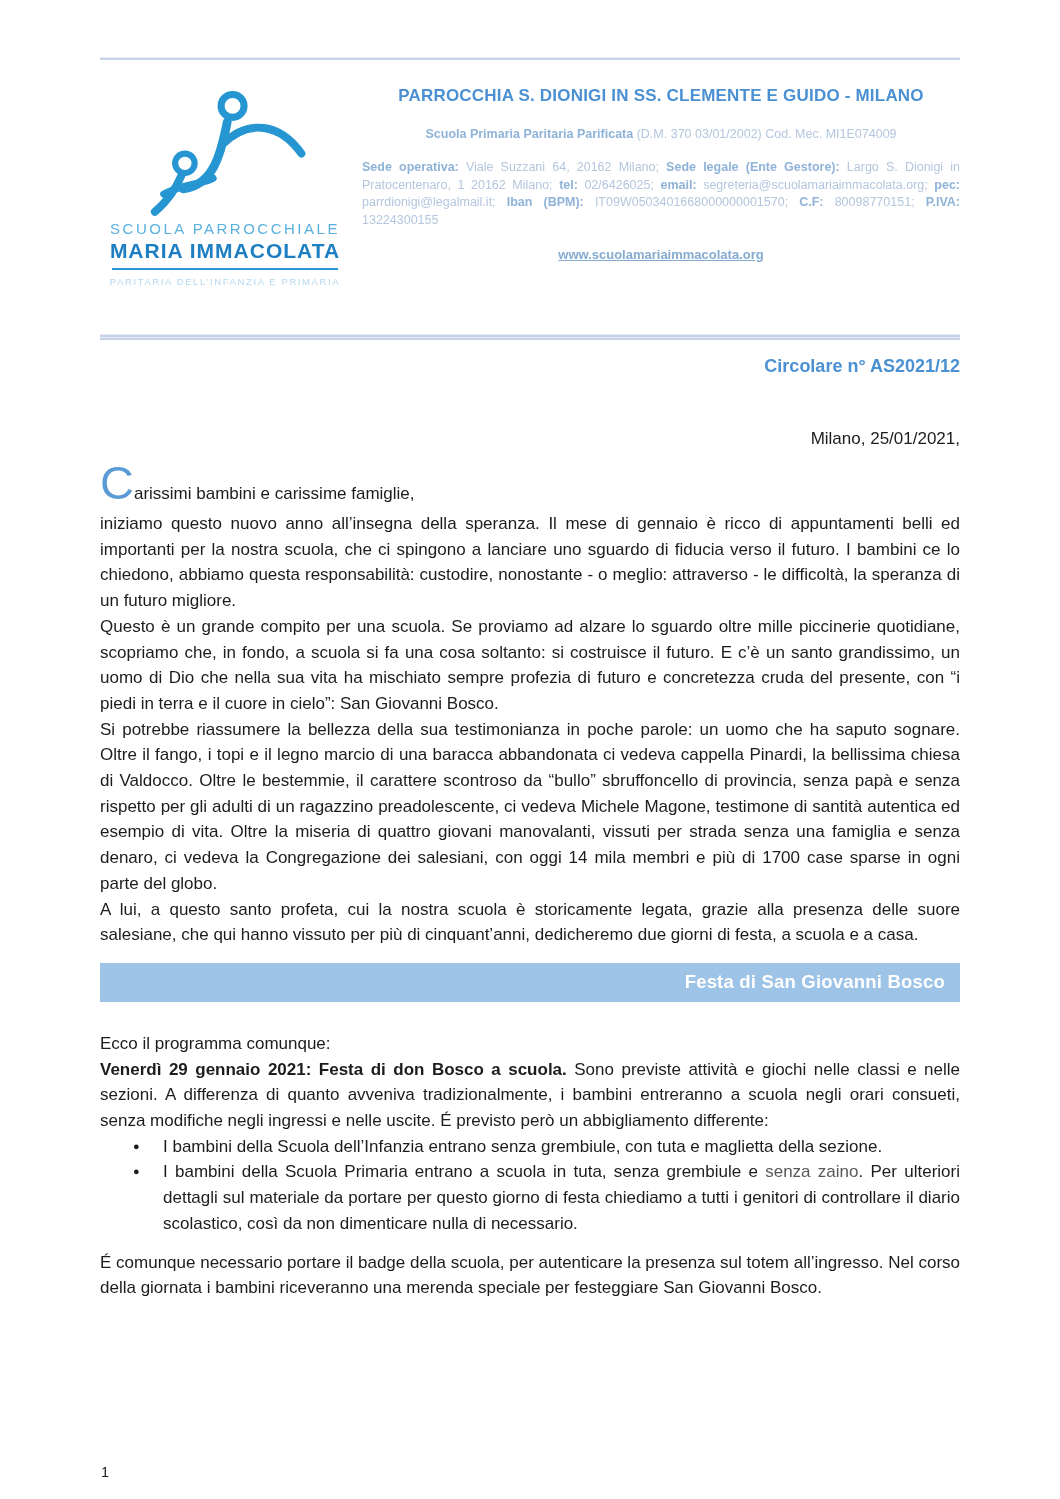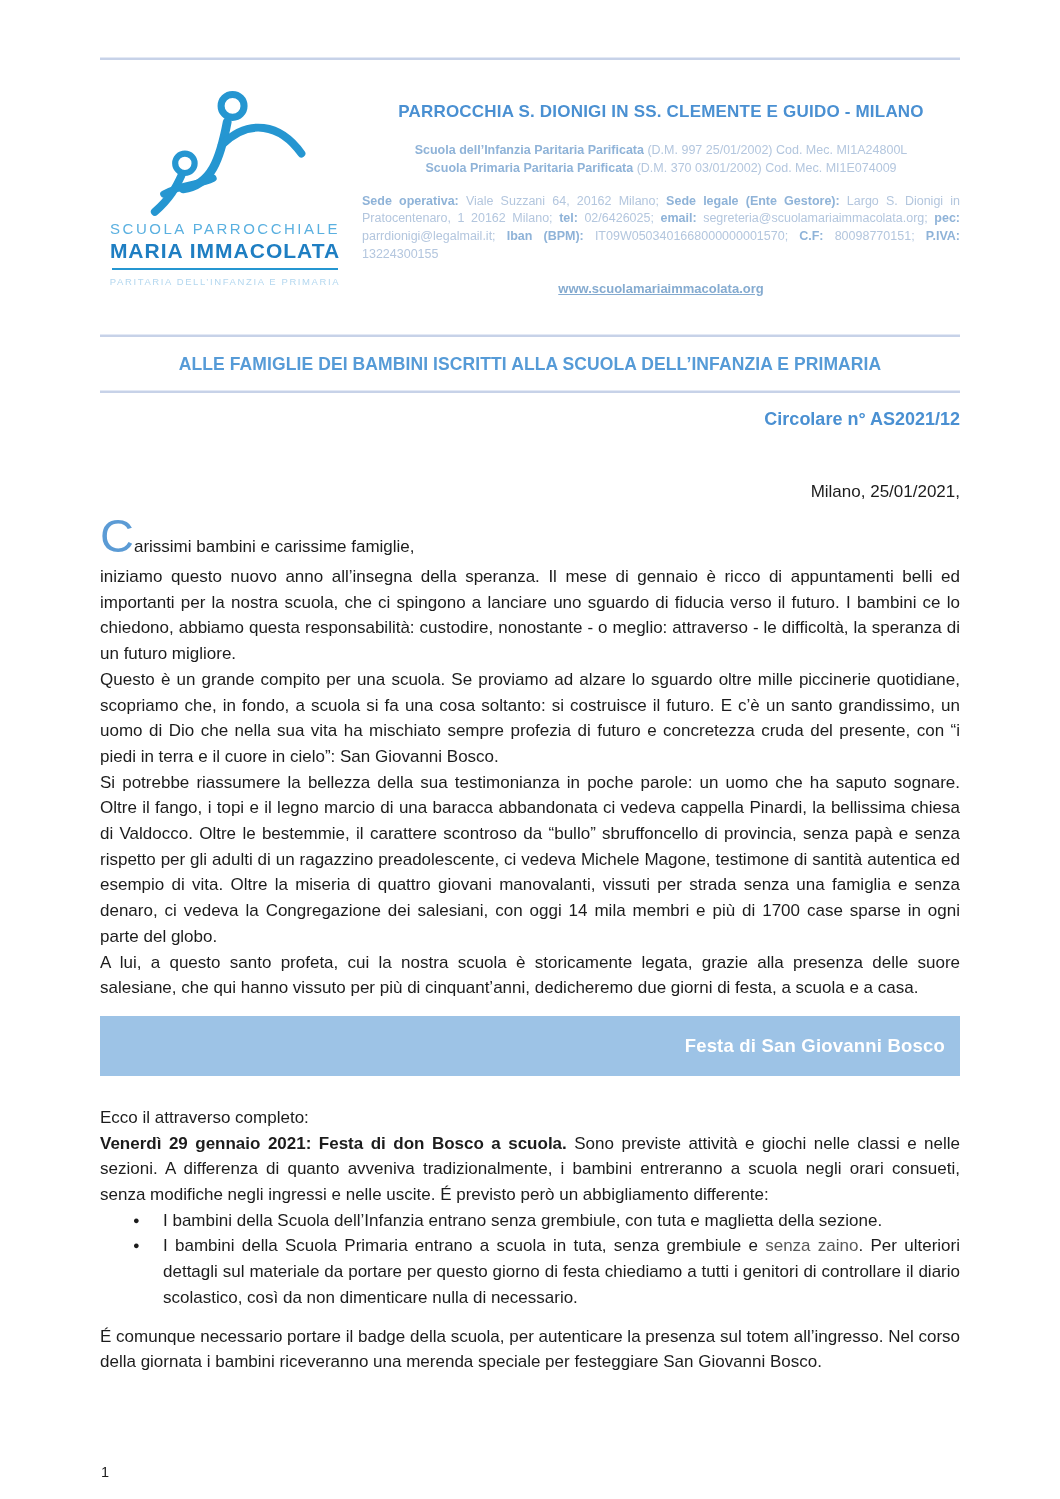--- a/index.html
+++ b/index.html
@@ -35,21 +35,21 @@
   }
   .logo-divider { height: 2px; background: #2596d1; margin: 5px 12px 6px 12px; }
   .logo-subtitle {
     color: #b3d7ef; font-size: 9.5px; letter-spacing: 1.6px;
     font-weight: 400; white-space: nowrap;
   }
 
   .head-right { flex: 1; padding-left: 12px; text-align: center; }
   .parish-title {
     color: #4a90d2; font-weight: 700; font-size: 17px;
-    letter-spacing: 0.2px; margin-top: 16px;
+    letter-spacing: 0.2px; margin-top: 0;
   }
   .school-lines { margin-top: 20px; font-size: 12.5px; line-height: 1.42; color: #b3c6de; }
   .school-lines b { color: #8fb3d8; font-weight: 700; }
   .contact-info {
     margin-top: 15px; font-size: 12.5px; line-height: 1.42;
     color: #b3c6de; text-align: justify;
   }
   .contact-info b { color: #8fb3d8; font-weight: 700; }
   .website-row { margin-top: 15px; }
   .website-link {
@@ -78,21 +78,21 @@
   }
   .salutation-rest { font-size: 17px; }
   .body-p {
     font-size: 17px; line-height: 25.7px; text-align: justify;
     color: #1c1c1c;
   }
   .first-body { margin-top: 7px; }
 
   
   .festa-banner {
-    margin-top: 15px; height: 60px; background: #9dc3e6;
+    margin-top: 15px; height: 39px; background: #9dc3e6;
     display: flex; align-items: center; justify-content: flex-end;
     padding-right: 15px;
   }
   .festa-banner span {
     color: #ffffff; font-weight: 700; font-size: 18.5px; letter-spacing: 0.2px;
   }
 
   
   .program-intro { margin-top: 29px; }
   .program-friday b { font-weight: 700; }
@@ -132,54 +132,52 @@
         </svg>
         <div class="logo-school-type">SCUOLA PARROCCHIALE</div>
         <div class="logo-school-name">MARIA IMMACOLATA</div>
         <div class="logo-divider"></div>
         <div class="logo-subtitle">PARITARIA DELL’INFANZIA E PRIMARIA</div>
       </div>
 
       <div class="head-right">
         <div class="parish-title">PARROCCHIA S. DIONIGI IN SS. CLEMENTE E GUIDO - MILANO</div>
         <div class="school-lines">
-          <div><b>Scuola dell’Infanzia Paritaria Parificata</b><span> (D.M. 997 25/01/2002) Cod. Mec. MI1A24800L</span></div>
           <div><b>Scuola Primaria Paritaria Parificata</b><span> (D.M. 370 03/01/2002) Cod. Mec.  MI1E074009</span></div>
         </div>
         <div class="contact-info">
           <b>Sede operativa:</b><span> Viale Suzzani 64, 20162 Milano; </span><b>Sede legale (Ente Gestore):</b><span> Largo S. Dionigi in Pratocentenaro, 1 20162 Milano; </span><b>tel:</b><span> 02/6426025; </span><b>email:</b><span> segreteria@scuolamariaimmacolata.org; </span><b>pec:</b><span> parrdionigi@legalmail.it; </span><b>Iban (BPM):</b><span> IT09W0503401668000000001570; </span><b>C.F:</b><span> 80098770151; </span><b>P.IVA:</b><span> 13224300155</span>
         </div>
         <div class="website-row">
           <a class="website-link">www.scuolamariaimmacolata.org</a>
         </div>
       </div>
     </div>
 
     <div class="rule title-rule-top"></div>
-    <div class="doc-title">ALLE FAMIGLIE DEI BAMBINI ISCRITTI ALLA SCUOLA DELL’INFANZIA E PRIMARIA</div>
     <div class="rule"></div>
 
     <div class="circular-number">Circolare n° AS2021/12</div>
 
     <div class="dateline">Milano, 25/01/2021,</div>
 
     <div class="salutation">
       <span class="dropcap">C</span><span class="salutation-rest">arissimi bambini e carissime famiglie,</span>
     </div>
 
     <p class="body-p first-body">iniziamo questo nuovo anno all’insegna della speranza. Il mese di gennaio è ricco di appuntamenti belli ed importanti per la nostra scuola, che ci spingono a lanciare uno sguardo di fiducia verso il futuro. I bambini ce lo chiedono, abbiamo questa responsabilità: custodire, nonostante  - o meglio: attraverso - le difficoltà, la speranza di un futuro migliore.</p>
     <p class="body-p">Questo è un grande compito per una scuola. Se proviamo ad alzare lo sguardo oltre mille piccinerie quotidiane, scopriamo che, in fondo, a scuola si fa una cosa soltanto: si costruisce il futuro. E c’è un santo grandissimo, un uomo di Dio che nella sua vita ha mischiato sempre profezia di futuro e concretezza cruda del presente, con “i piedi in terra e il cuore in cielo”: San Giovanni Bosco.</p>
     <p class="body-p">Si potrebbe riassumere la bellezza della sua testimonianza in poche parole: un uomo che ha saputo sognare. Oltre il fango, i topi e il legno marcio di una baracca abbandonata ci vedeva cappella Pinardi, la bellissima chiesa di Valdocco. Oltre le bestemmie, il carattere scontroso da “bullo” sbruffoncello di provincia, senza papà e senza rispetto per gli adulti di un ragazzino preadolescente, ci vedeva Michele Magone, testimone di santità autentica ed esempio di vita. Oltre la miseria di quattro giovani manovalanti, vissuti per strada senza una famiglia e senza denaro, ci vedeva la Congregazione dei salesiani, con oggi 14 mila membri e più di 1700 case sparse in ogni parte del globo.</p>
     <p class="body-p">A lui, a questo santo profeta, cui la nostra scuola è storicamente legata, grazie alla presenza delle suore salesiane, che qui hanno vissuto per più di cinquant’anni, dedicheremo due giorni di festa, a scuola e a casa.</p>
 
     <div class="festa-banner">
       <span>Festa di San Giovanni Bosco</span>
     </div>
 
-    <p class="body-p program-intro">Ecco il attraverso completo:</p>
+    <p class="body-p program-intro">Ecco il programma comunque:</p>
 
     <p class="body-p program-friday"><b>Venerdì 29 gennaio 2021: Festa di don Bosco a scuola.</b><span> Sono previste attività e giochi nelle classi e nelle sezioni. A differenza di quanto avveniva tradizionalmente, i bambini entreranno a scuola negli orari consueti, senza modifiche negli ingressi e nelle uscite. É previsto però un abbigliamento differente:</span></p>
 
     <ul class="bullet-list">
       <li class="bullet-item">
         <span class="bullet-dot">●</span>
         <span class="bullet-text">I bambini della Scuola dell’Infanzia entrano senza grembiule, con tuta e maglietta della sezione.</span>
       </li>
       <li class="bullet-item">
         <span class="bullet-dot">●</span>

